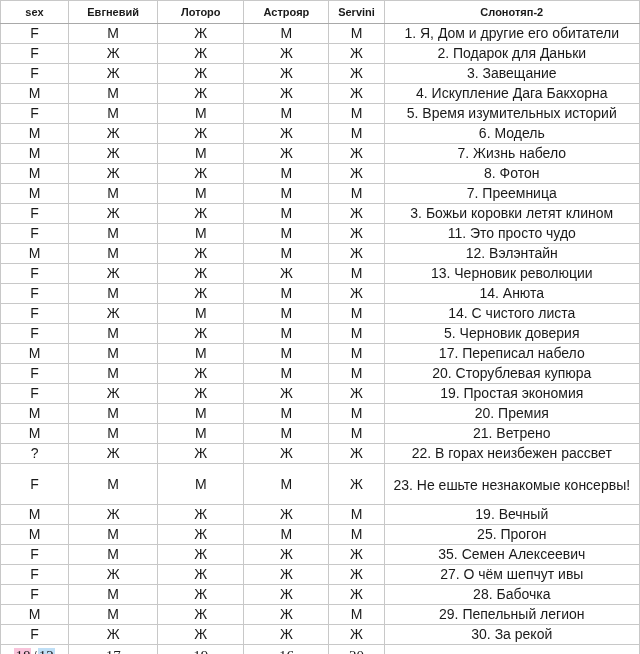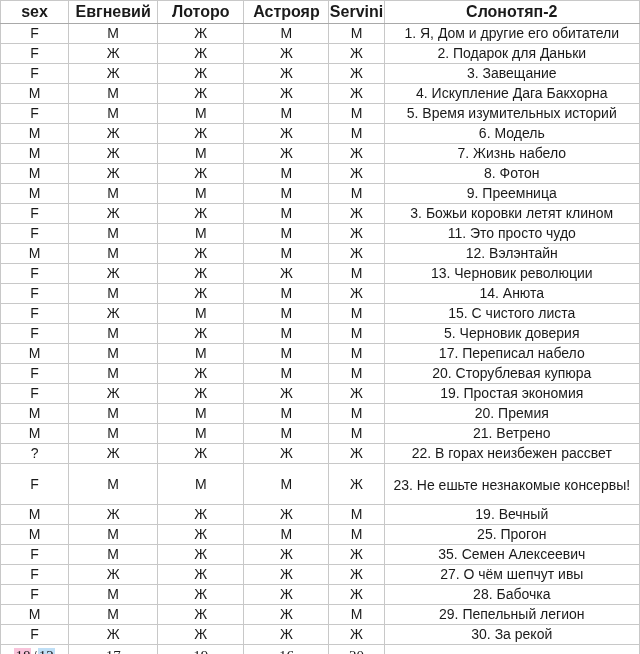--- a/index.html
+++ b/index.html
@@ -25,21 +25,21 @@
     font-weight: normal;
     color: #1a1a1a;
     padding: 0;
     height: 19px;
     line-height: 19px;
     text-align: center;
     vertical-align: middle;
     background: #ffffff;
   }
   table.grid thead th {
-    font-size: 16px;
+    font-size: 11px;
     font-weight: bold;
     height: 22px;
     line-height: 22px;
     border-bottom: 1px solid #a9a9a9;
   }
   col.c-sex   { width: 68px; }
   col.c-a     { width: 89px; }
   col.c-b     { width: 86px; }
   col.c-c     { width: 85px; }
   col.c-d     { width: 55px; }
@@ -161,21 +161,21 @@
         <td class="blue">М</td>
         <td class="white">Ж</td>
         <td class="title">8. Фотон</td>
       </tr>
       <tr>
         <td class="blue">M</td>
         <td class="blue">М</td>
         <td class="blue">М</td>
         <td class="blue">М</td>
         <td class="blue">М</td>
-        <td class="title">9. Преемница</td>
+        <td class="title">7. Преемница</td>
       </tr>
       <tr>
         <td class="pink">F</td>
         <td class="pink">Ж</td>
         <td class="pink">Ж</td>
         <td class="white">М</td>
         <td class="pink">Ж</td>
         <td class="title">3. Божьи коровки летят клином</td>
       </tr>
       <tr>
@@ -209,21 +209,21 @@
         <td class="white">М</td>
         <td class="pink">Ж</td>
         <td class="title">14. Анюта</td>
       </tr>
       <tr>
         <td class="pink">F</td>
         <td class="pink">Ж</td>
         <td class="white">М</td>
         <td class="white">М</td>
         <td class="white">М</td>
-        <td class="title">15. С чистого листа</td>
+        <td class="title">14. С чистого листа</td>
       </tr>
       <tr>
         <td class="pink">F</td>
         <td class="white">М</td>
         <td class="pink">Ж</td>
         <td class="white">М</td>
         <td class="white">М</td>
         <td class="title">5. Черновик доверия</td>
       </tr>
       <tr>

